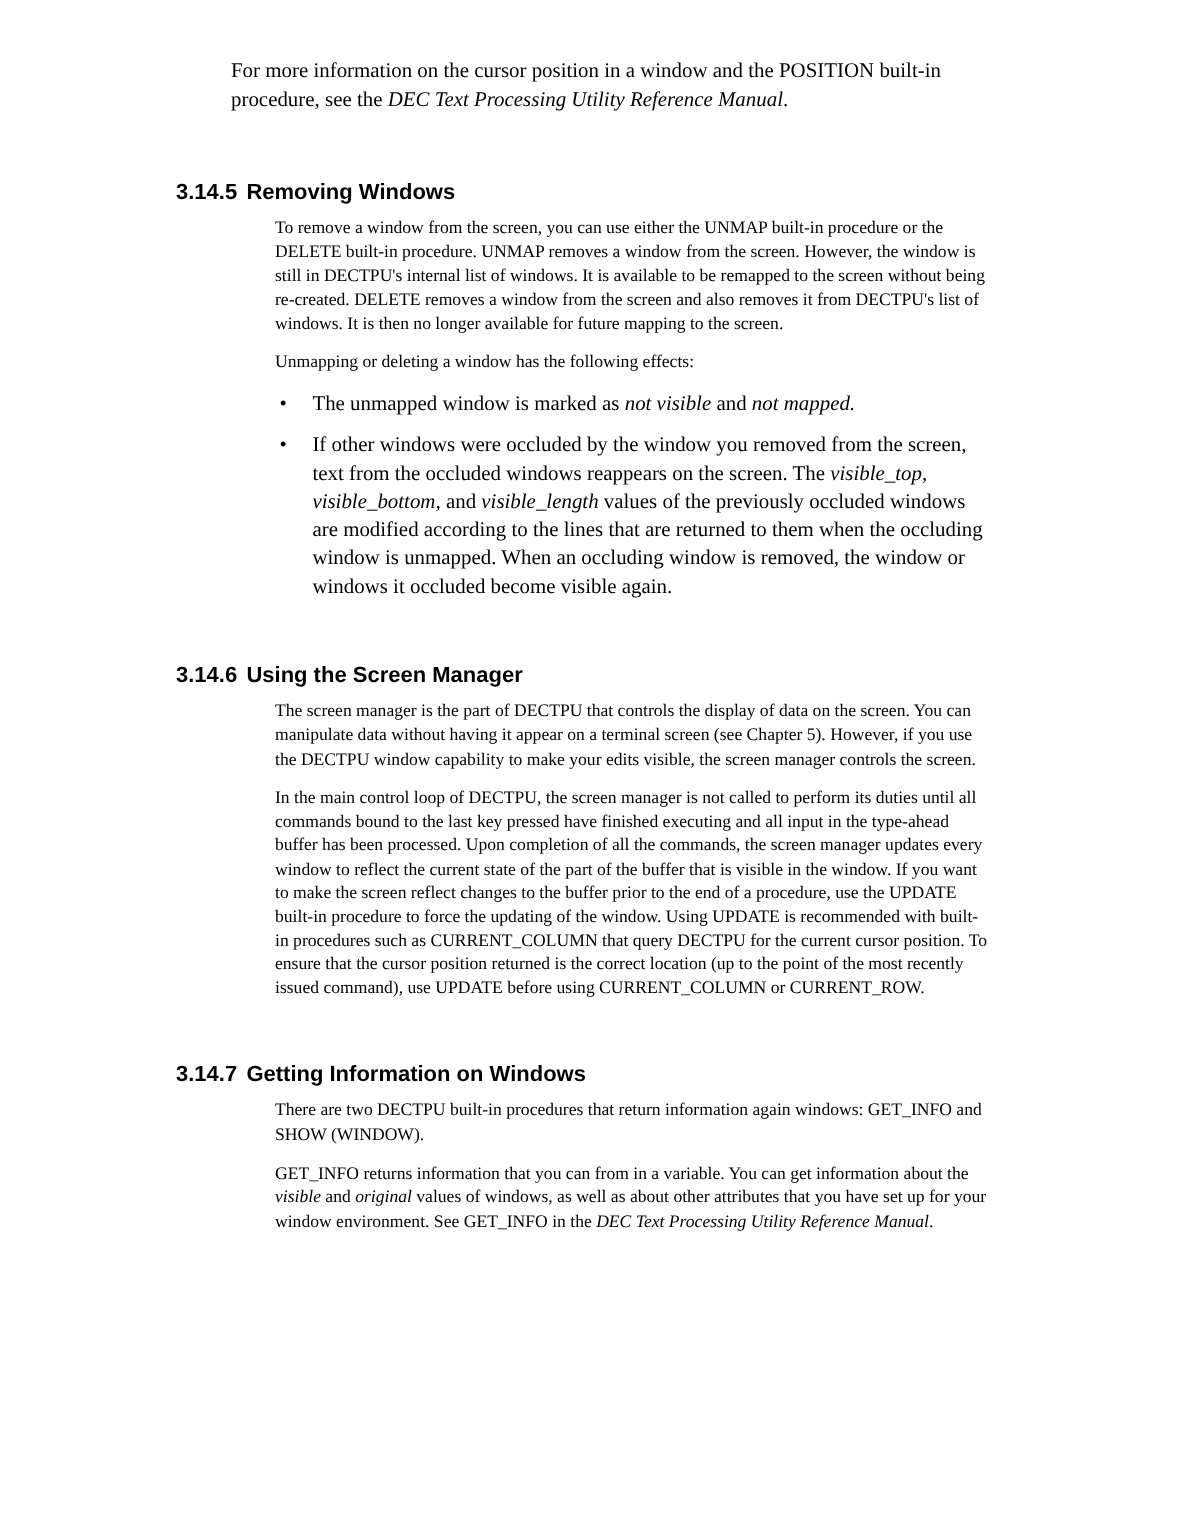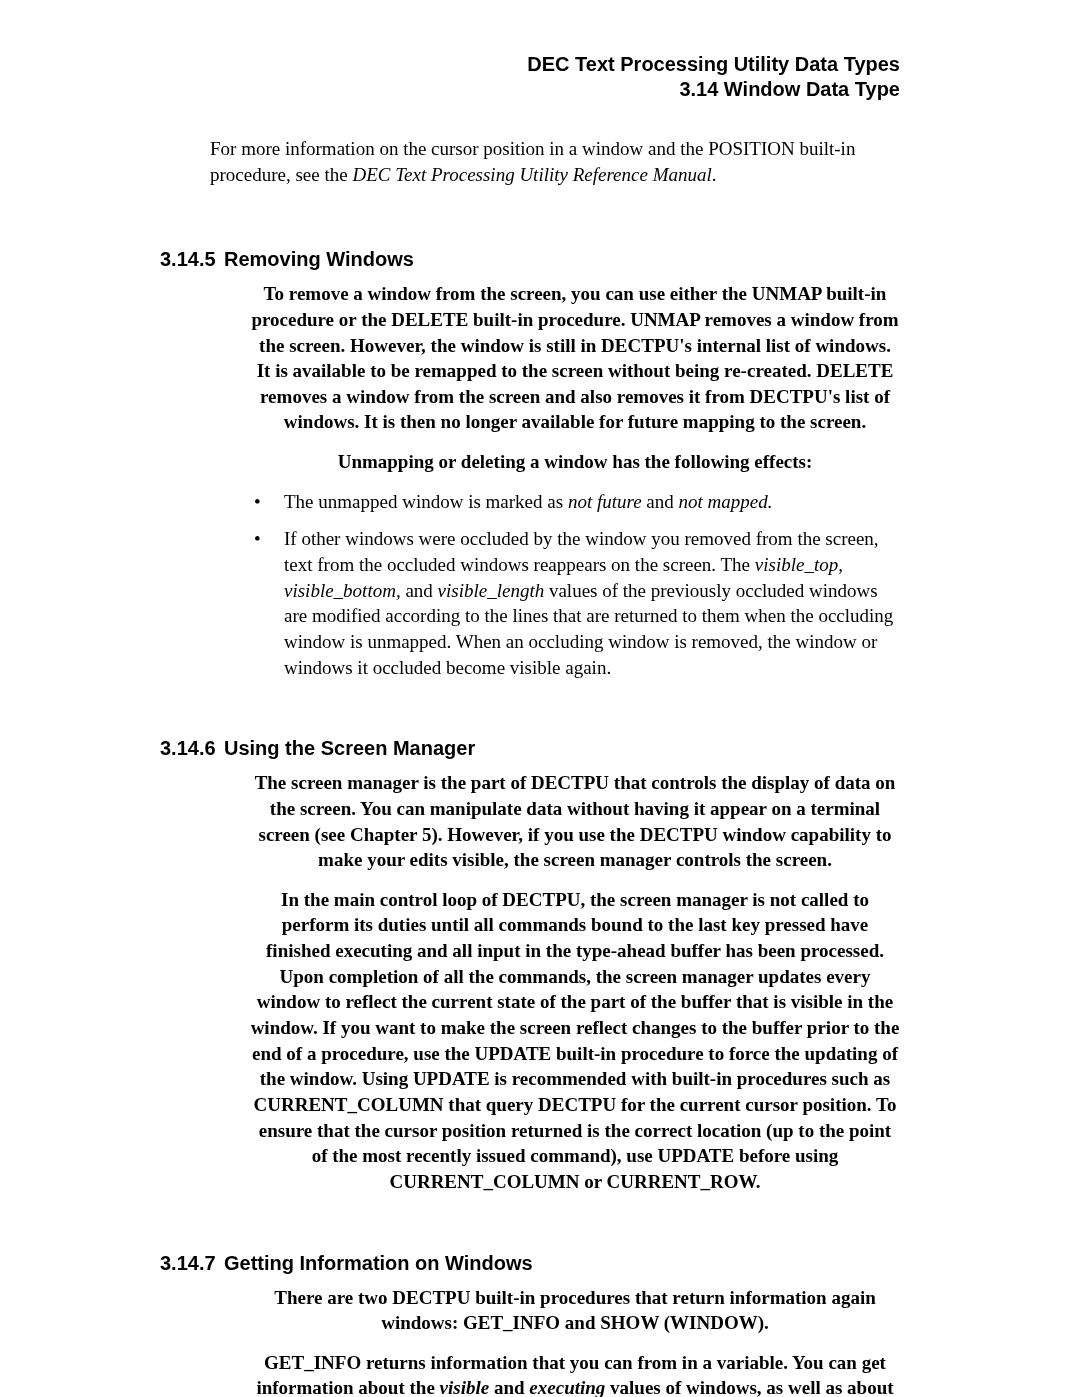--- a/index.html
+++ b/index.html
@@ -37,25 +37,24 @@
     margin-bottom: 10px;
     margin-top: 24px;
   }
   .section-heading .num {
     display: inline-block;
     min-width: 64px;
     margin-top: 33px;
   }
   .body-text {
     margin-left: 90px;
-    font-size: 19px;
+    font-size: 16px;
     line-height: 1.35;
     margin-bottom: 14px;
-    text-align: center;
-    font-weight: bold;
+    text-align: left;
   }
   ul.bullets {
     margin: 0 0 10px 90px;
     padding-left: 0;
     list-style: none;
   }
   ul.bullets li {
     position: relative;
     padding-left: 34px;
     font-size: 19px;
@@ -69,50 +68,46 @@
     top: 0;
     font-size: 19px;
   }
   em, .italic { font-style: italic; }
 </style>
 </head>
 <body>
 
 <div class="page">
 
-  <div class="header">
-    <div>DEC Text Processing Utility Data Types</div>
-    <div>3.14 Window Data Type</div>
-  </div>
 
   <div class="intro">
     <span>For more information on the cursor position in a window and the POSITION built-in procedure, see the </span><em>DEC Text Processing Utility Reference Manual</em><span>.</span>
   </div>
 
   <div class="section-heading">
     <span class="num">3.14.5</span><span>Removing Windows</span>
   </div>
   <div class="body-text">To remove a window from the screen, you can use either the UNMAP built-in procedure or the DELETE built-in procedure. UNMAP removes a window from the screen. However, the window is still in DECTPU's internal list of windows. It is available to be remapped to the screen without being re-created. DELETE removes a window from the screen and also removes it from DECTPU's list of windows. It is then no longer available for future mapping to the screen.</div>
   <div class="body-text">Unmapping or deleting a window has the following effects:</div>
   <ul class="bullets">
     <li>
-      <span>The unmapped window is marked as </span><em>not future</em><span> and </span><em>not mapped.</em>
+      <span>The unmapped window is marked as </span><em>not visible</em><span> and </span><em>not mapped.</em>
     </li>
     <li>
       <span>If other windows were occluded by the window you removed from the screen, text from the occluded windows reappears on the screen. The </span><em>visible_top, visible_bottom,</em><span> and </span><em>visible_length</em><span> values of the previously occluded windows are modified according to the lines that are returned to them when the occluding window is unmapped. When an occluding window is removed, the window or windows it occluded become visible again.</span>
     </li>
   </ul>
 
   <div class="section-heading">
     <span class="num">3.14.6</span><span>Using the Screen Manager</span>
   </div>
   <div class="body-text">The screen manager is the part of DECTPU that controls the display of data on the screen. You can manipulate data without having it appear on a terminal screen (see Chapter 5). However, if you use the DECTPU window capability to make your edits visible, the screen manager controls the screen.</div>
   <div class="body-text">In the main control loop of DECTPU, the screen manager is not called to perform its duties until all commands bound to the last key pressed have finished executing and all input in the type-ahead buffer has been processed. Upon completion of all the commands, the screen manager updates every window to reflect the current state of the part of the buffer that is visible in the window. If you want to make the screen reflect changes to the buffer prior to the end of a procedure, use the UPDATE built-in procedure to force the updating of the window. Using UPDATE is recommended with built-in procedures such as CURRENT_COLUMN that query DECTPU for the current cursor position. To ensure that the cursor position returned is the correct location (up to the point of the most recently issued command), use UPDATE before using CURRENT_COLUMN or CURRENT_ROW.</div>
 
   <div class="section-heading">
     <span class="num">3.14.7</span><span>Getting Information on Windows</span>
   </div>
   <div class="body-text">There are two DECTPU built-in procedures that return information again windows: GET_INFO and SHOW (WINDOW).</div>
   <div class="body-text">
-    <span>GET_INFO returns information that you can from in a variable. You can get information about the </span><em>visible</em><span> and </span><em>executing</em><span> values of windows, as well as about other attributes that you have set up for your window environment. See GET_INFO in the </span><em>DEC Text Processing Utility Reference Manual</em><span>.</span>
+    <span>GET_INFO returns information that you can from in a variable. You can get information about the </span><em>visible</em><span> and </span><em>original</em><span> values of windows, as well as about other attributes that you have set up for your window environment. See GET_INFO in the </span><em>DEC Text Processing Utility Reference Manual</em><span>.</span>
   </div>
 
 </div>
 
 </body></html>

